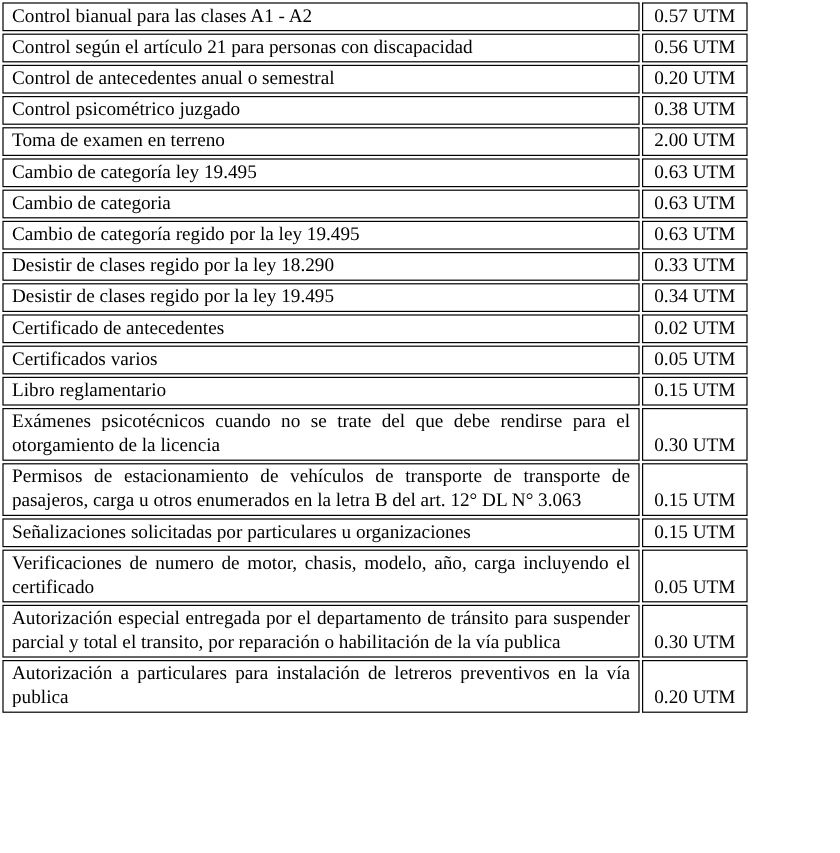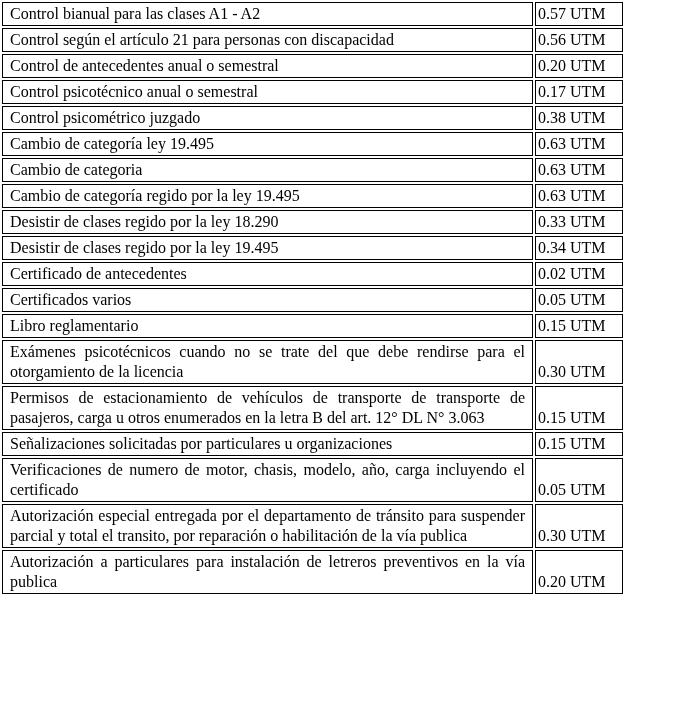--- a/index.html
+++ b/index.html
@@ -24,20 +24,21 @@
     padding: 1px 7px;
     line-height: 20px;
     vertical-align: bottom;
     overflow: hidden;
   }
   td.desc {
     text-align: justify;
   }
   td.val {
     width: 82px;
+    text-align: center;
     white-space: nowrap;
     padding: 1px 2px;
   }
 </style>
 </head>
 <body>
 
 <table class="fees">
   <tbody>
   <tr>
@@ -48,30 +49,30 @@
   <tr>
     <td class="desc">Control según el artículo 21 para personas con discapacidad</td>
     <td class="val">0.56 UTM</td>
   </tr>
 
   <tr>
     <td class="desc">Control de antecedentes anual o semestral</td>
     <td class="val">0.20 UTM</td>
   </tr>
 
-  <tr>
-    <td class="desc">Control psicotécnico anual o semestral</td>
-    <td class="val">0.17 UTM</td>
-  </tr>
 
   <tr>
     <td class="desc">Control psicométrico juzgado</td>
     <td class="val">0.38 UTM</td>
   </tr>
 
+  <tr>
+    <td class="desc">Toma de examen en terreno</td>
+    <td class="val">2.00 UTM</td>
+  </tr>
 
 
   <tr>
     <td class="desc">Cambio de categoría ley 19.495</td>
     <td class="val">0.63 UTM</td>
   </tr>
 
 
 
 

